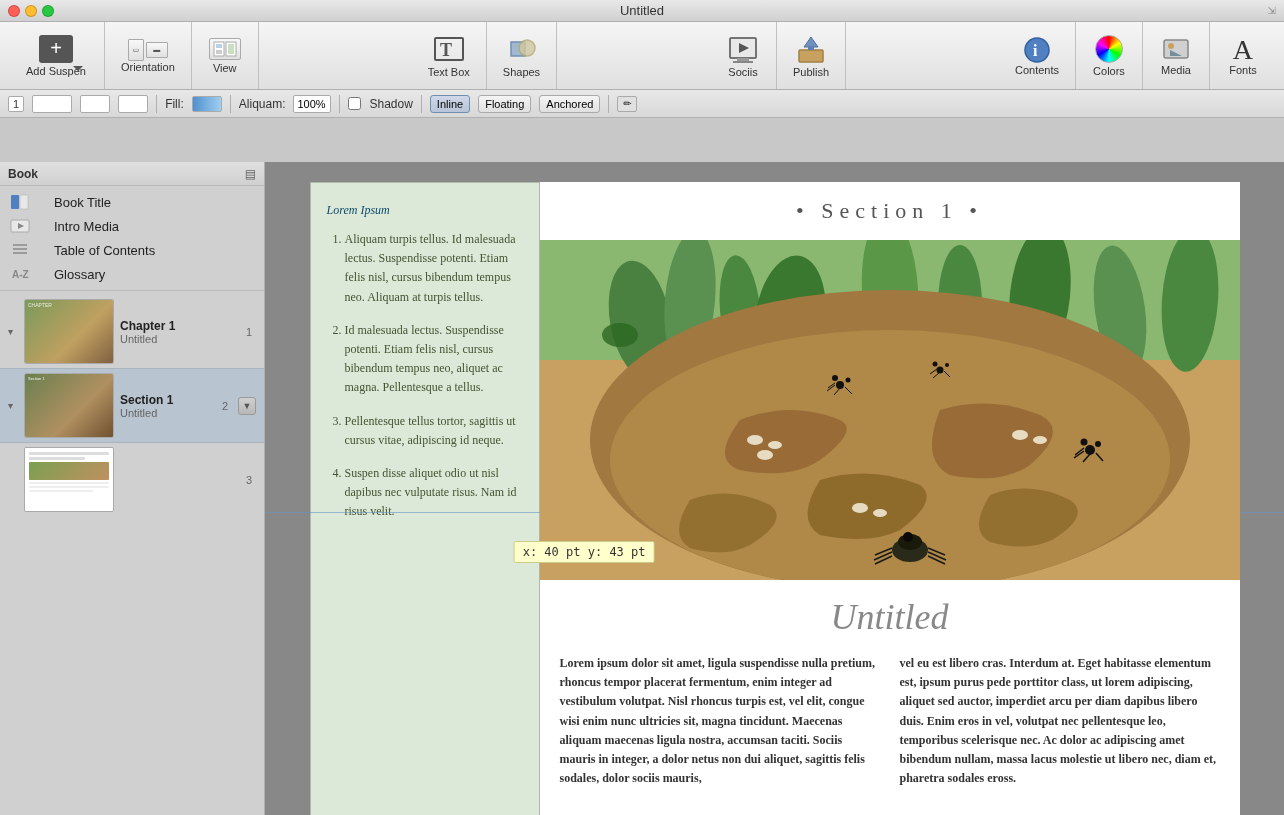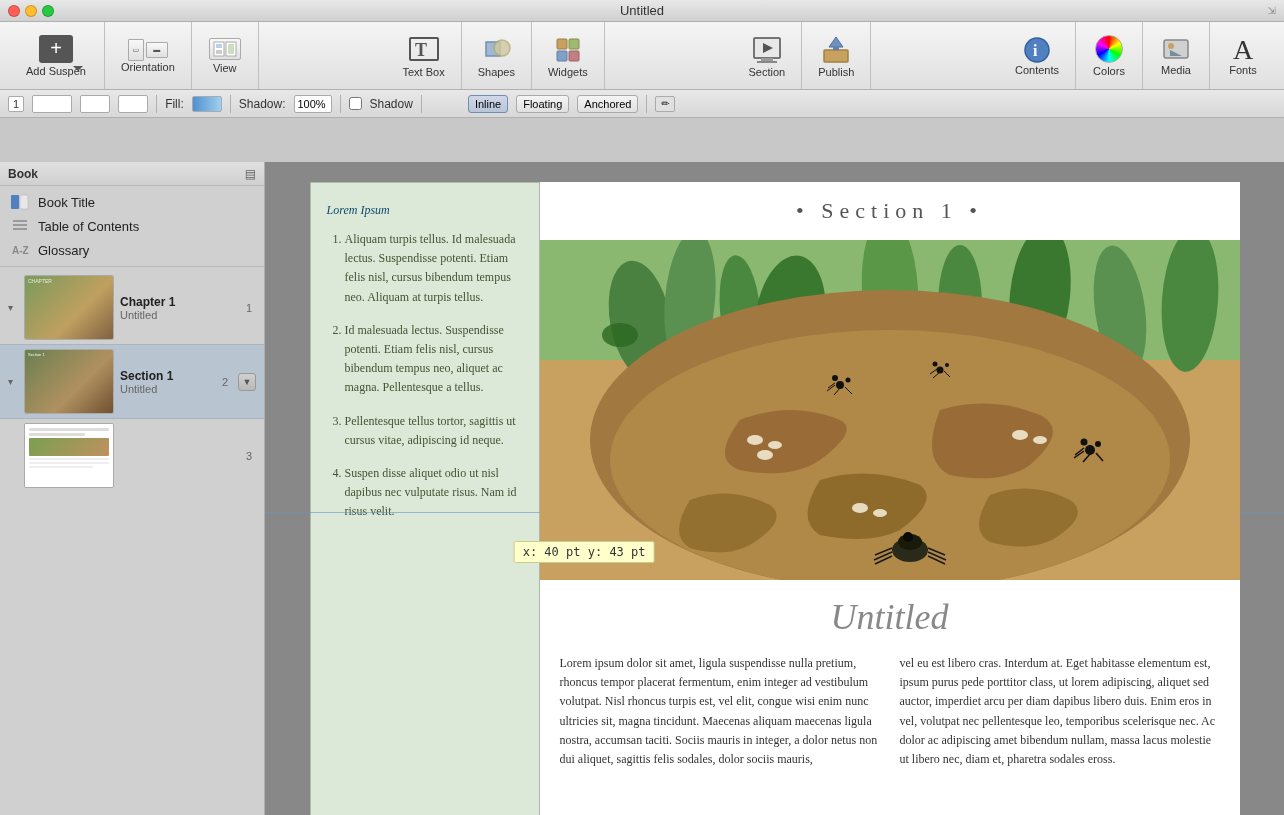--- a/index.html
+++ b/index.html
@@ -134,21 +134,20 @@
       padding: 0 6px;
       font-size: 11px;
       background: linear-gradient(to bottom, #f5f5f5, #e0e0e0);
       border: 1px solid #aaa;
       border-radius: 3px;
       cursor: pointer;
     }
     .inline-btn.active {
       background: linear-gradient(to bottom, #d0d8e8, #b8c4d8);
       border-color: #7090b0;
-      margin-left: 38px;
     }
     .formatbar-separator {
       width: 1px;
       height: 18px;
       background: #b0b0b0;
     }
 
     
     #main {
       display: flex;
@@ -187,21 +186,21 @@
 
     
     .sidebar-nav {
       padding: 4px 0;
       border-bottom: 1px solid #b8b8b8;
     }
     .nav-item {
       display: flex;
       align-items: center;
       padding: 4px 10px;
-      gap: 8px;
+      gap: 24px;
       cursor: pointer;
       font-size: 13px;
       color: #222;
     }
     .nav-icon {
       width: 20px; height: 16px;
       display: flex;
       align-items: center;
       justify-content: flex-end;
       font-size: 11px;
@@ -381,21 +380,21 @@
     }
     .right-page-body {
       display: flex;
       gap: 20px;
       padding: 0 20px 20px 20px;
       font-size: 12px;
       line-height: 1.6;
       color: #333;
       font-family: Georgia, serif;
     }
-    .body-col { flex: 1; }
+    .body-col { flex: 1; font-weight: bold; }
 
     
     #statusbar {
       height: 28px;
       background: linear-gradient(to bottom, #e0e0e0, #d0d0d0);
       border-top: 1px solid #b0b0b0;
       display: flex;
       align-items: center;
       padding: 0 8px;
       gap: 8px;
@@ -563,44 +562,33 @@
       <svg width="32" height="32">
         <rect x="6" y="8" width="14" height="14" fill="#a0b8d0" stroke="#7090b0" stroke-width="1.5"></rect>
         <circle cx="22" cy="14" r="8" fill="#d0c8a0" stroke="#b0a870" stroke-width="1.5" opacity="0.8"></circle>
       </svg>
       <span class="toolbar-label">Shapes</span>
     </div>
   </div>
 
 
 
-  <div class="toolbar-group">
-    <div class="toolbar-btn">
-      <svg width="32" height="32">
-        <rect x="5" y="5" width="10" height="10" fill="#c8a060" stroke="#a08040" stroke-width="1" rx="1"></rect>
-        <rect x="17" y="5" width="10" height="10" fill="#a0b870" stroke="#809050" stroke-width="1" rx="1"></rect>
-        <rect x="5" y="17" width="10" height="10" fill="#80a0c8" stroke="#6080a8" stroke-width="1" rx="1"></rect>
-        <rect x="17" y="17" width="10" height="10" fill="#c08080" stroke="#a06060" stroke-width="1" rx="1"></rect>
-      </svg>
-      <span class="toolbar-label">Widgets</span>
-    </div>
-  </div>
 
   <div style="flex:1"></div>
 
   <div class="toolbar-group">
     <div class="toolbar-btn">
       <svg width="32" height="32">
         <rect x="3" y="4" width="26" height="20" fill="#e8e8e8" stroke="#888" stroke-width="1.5" rx="1"></rect>
         <rect x="3" y="4" width="26" height="20" fill="none" stroke="#666" stroke-width="1.5" rx="1"></rect>
         <rect x="10" y="24" width="12" height="3" fill="#999"></rect>
         <rect x="6" y="27" width="20" height="2" fill="#888"></rect>
         <polygon points="12,9 12,19 22,14" fill="#555"></polygon>
       </svg>
-      <span class="toolbar-label">Section</span>
+      <span class="toolbar-label">Sociis</span>
     </div>
   </div>
 
   <div class="toolbar-group">
     <div class="toolbar-btn">
       <svg width="32" height="32">
         <rect x="4" y="16" width="24" height="12" fill="#c8a060" stroke="#a08040" stroke-width="1.5" rx="1"></rect>
         <polygon points="16,3 9,13 23,13" fill="#7090c0" stroke="#5070a0" stroke-width="1"></polygon>
         <rect x="13" y="13" width="6" height="3" fill="#6080b0"></rect>
       </svg>
@@ -650,21 +638,21 @@
   <div class="formatbar-item">
     <span style="font-size:11px;border:1px solid #aaa;padding:1px 4px;background:white;border-radius:2px;">1</span>
   </div>
   <input class="formatbar-input" style="width: 40px;" value="">
   <input class="formatbar-input" style="width: 30px;" value="">
   <input class="formatbar-input" style="width: 30px;" value="">
   <div class="formatbar-separator"></div>
   <span class="formatbar-item">Fill:</span>
   <div style="width:30px;height:16px;background:linear-gradient(to right,#5090d0,#a0d0f0);border:1px solid #aaa;border-radius:2px;"></div>
   <div class="formatbar-separator"></div>
-  <span class="formatbar-item">Shadow:</span>
+  <span class="formatbar-item">Aliquam:</span>
   <input class="formatbar-input" style="width: 38px;" value="100%">
   <div class="formatbar-separator"></div>
   <input type="checkbox" style="">
   <span class="formatbar-item">Shadow</span>
   <div class="formatbar-separator"></div>
   <button class="inline-btn active">Inline</button>
   <button class="inline-btn">Floating</button>
   <button class="inline-btn">Anchored</button>
   <div class="formatbar-separator"></div>
   <div style="width:20px;height:16px;background:#e0e0e0;border:1px solid #aaa;border-radius:2px;display:flex;align-items:center;justify-content:center;font-size:10px;cursor:pointer;">✏</div>
@@ -680,20 +668,29 @@
 
     <div class="sidebar-nav">
       <div class="nav-item">
         <div class="nav-icon">
           <svg width="20" height="16">
             <rect x="1" y="1" width="8" height="14" fill="#5080c0" rx="1"></rect>
             <rect x="10" y="1" width="8" height="14" fill="#e8e8e8" stroke="#aaa" stroke-width="0.5" rx="1"></rect>
           </svg>
         </div>
         <span>Book Title</span>
+      </div>
+      <div class="nav-item">
+        <div class="nav-icon">
+          <svg width="20" height="16">
+            <rect x="1" y="2" width="18" height="12" fill="#e8e8e8" stroke="#aaa" stroke-width="1" rx="1"></rect>
+            <polygon points="8,5 8,11 14,8" fill="#888"></polygon>
+          </svg>
+        </div>
+        <span>Intro Media</span>
       </div>
       <div class="nav-item">
         <div class="nav-icon">
           <svg width="20" height="16">
             <line x1="3" y1="3" x2="17" y2="3" stroke="#888" stroke-width="1.5"></line>
             <line x1="3" y1="7" x2="17" y2="7" stroke="#888" stroke-width="1.5"></line>
             <line x1="3" y1="11" x2="17" y2="11" stroke="#888" stroke-width="1.5"></line>
           </svg>
         </div>
         <span>Table of Contents</span>

